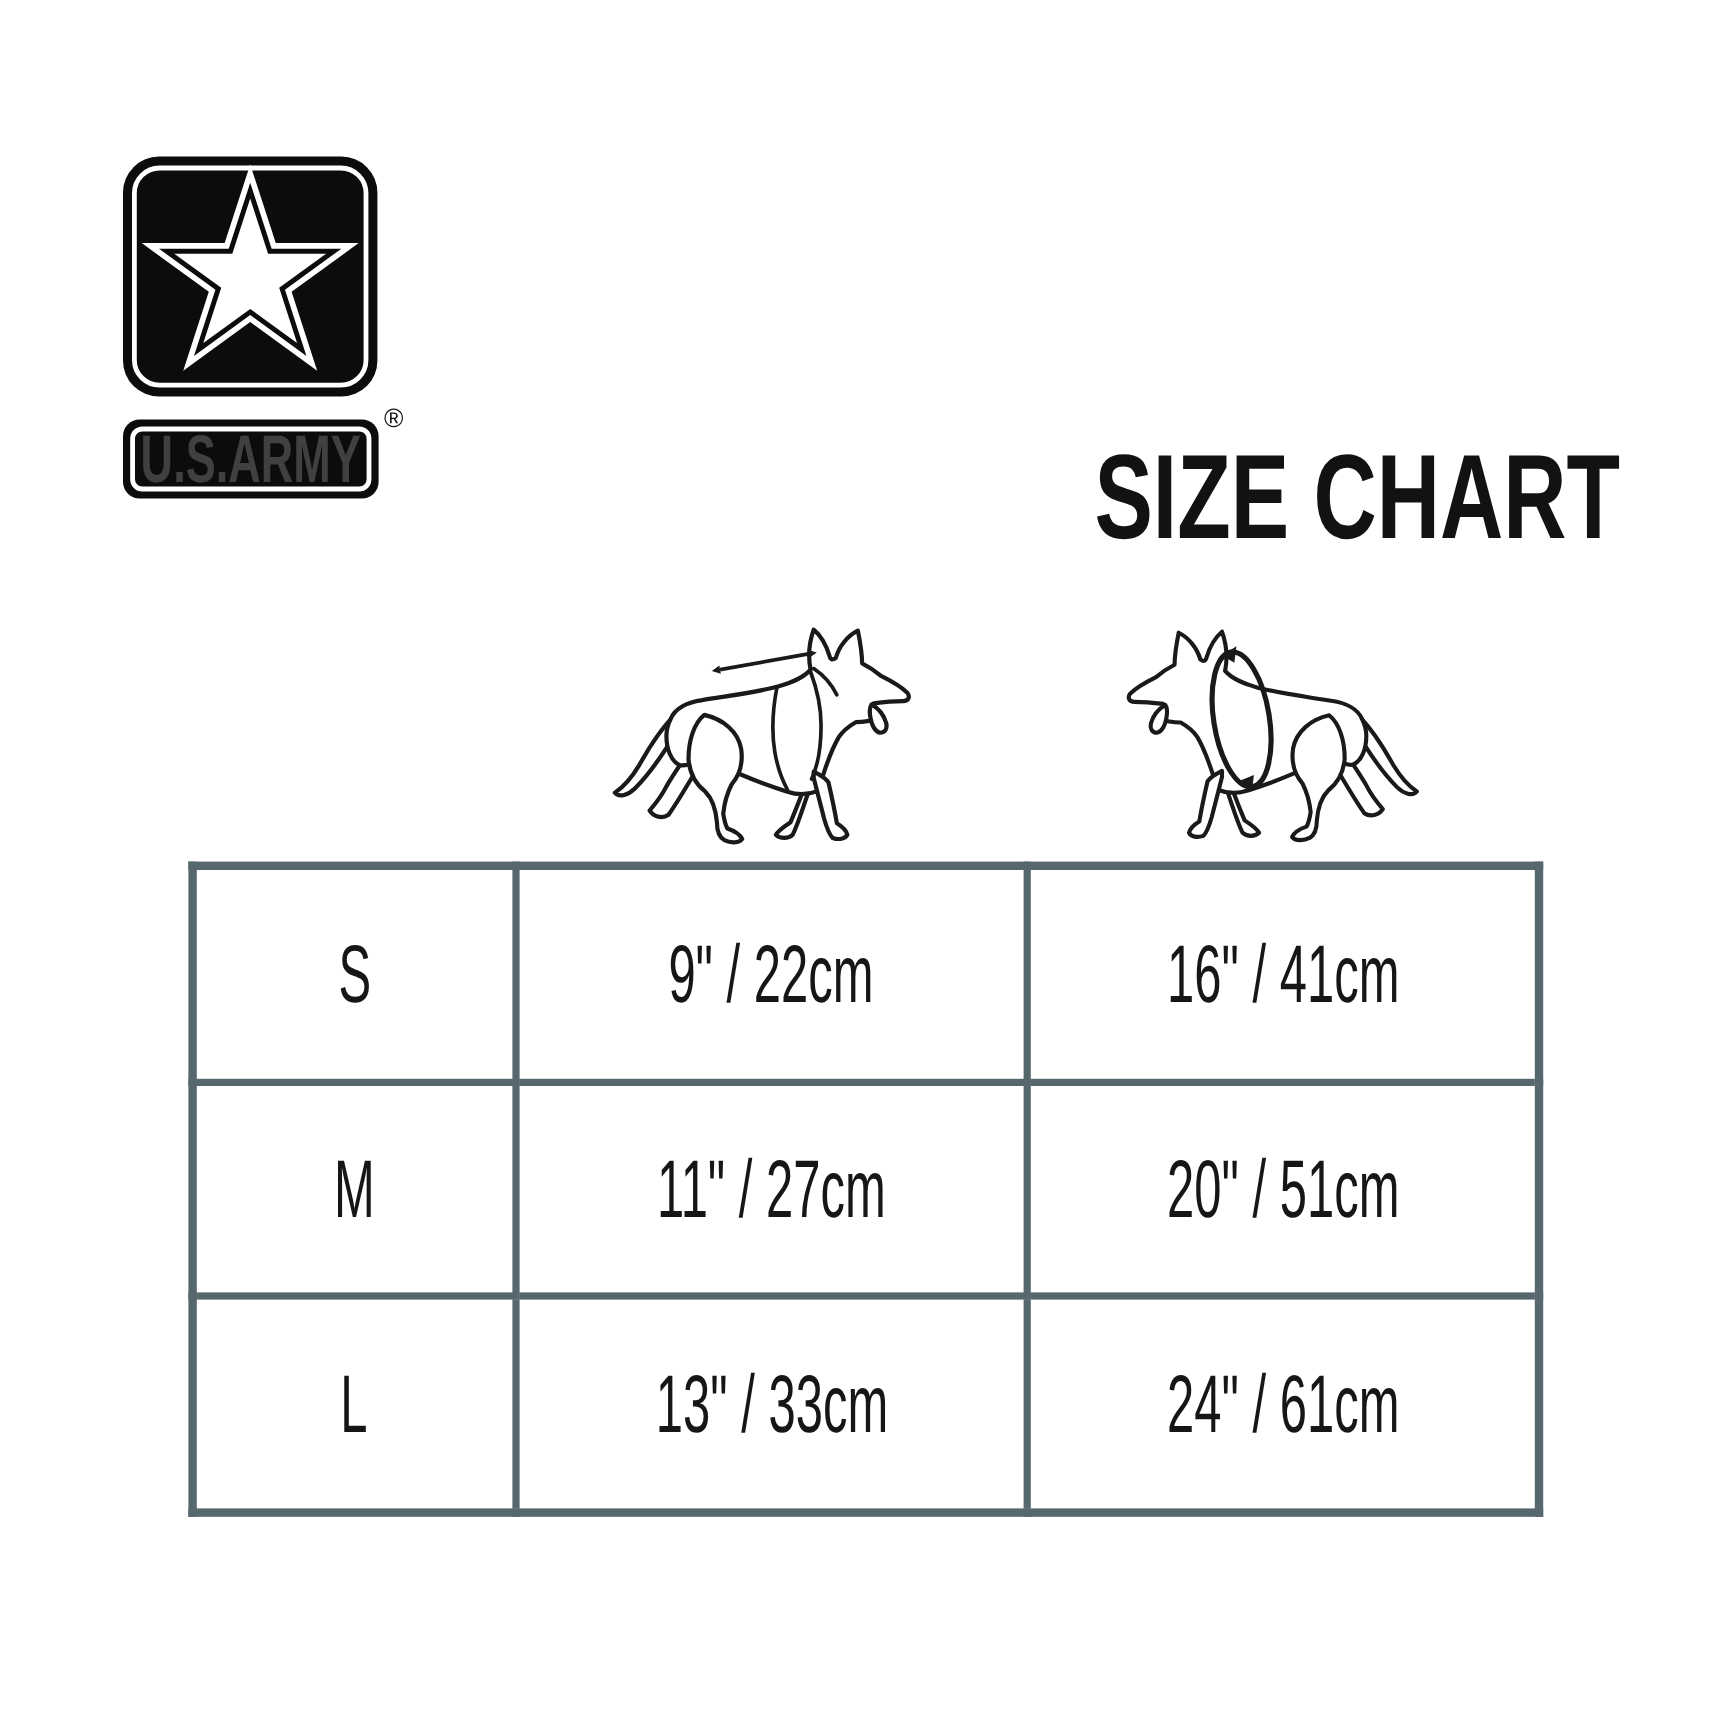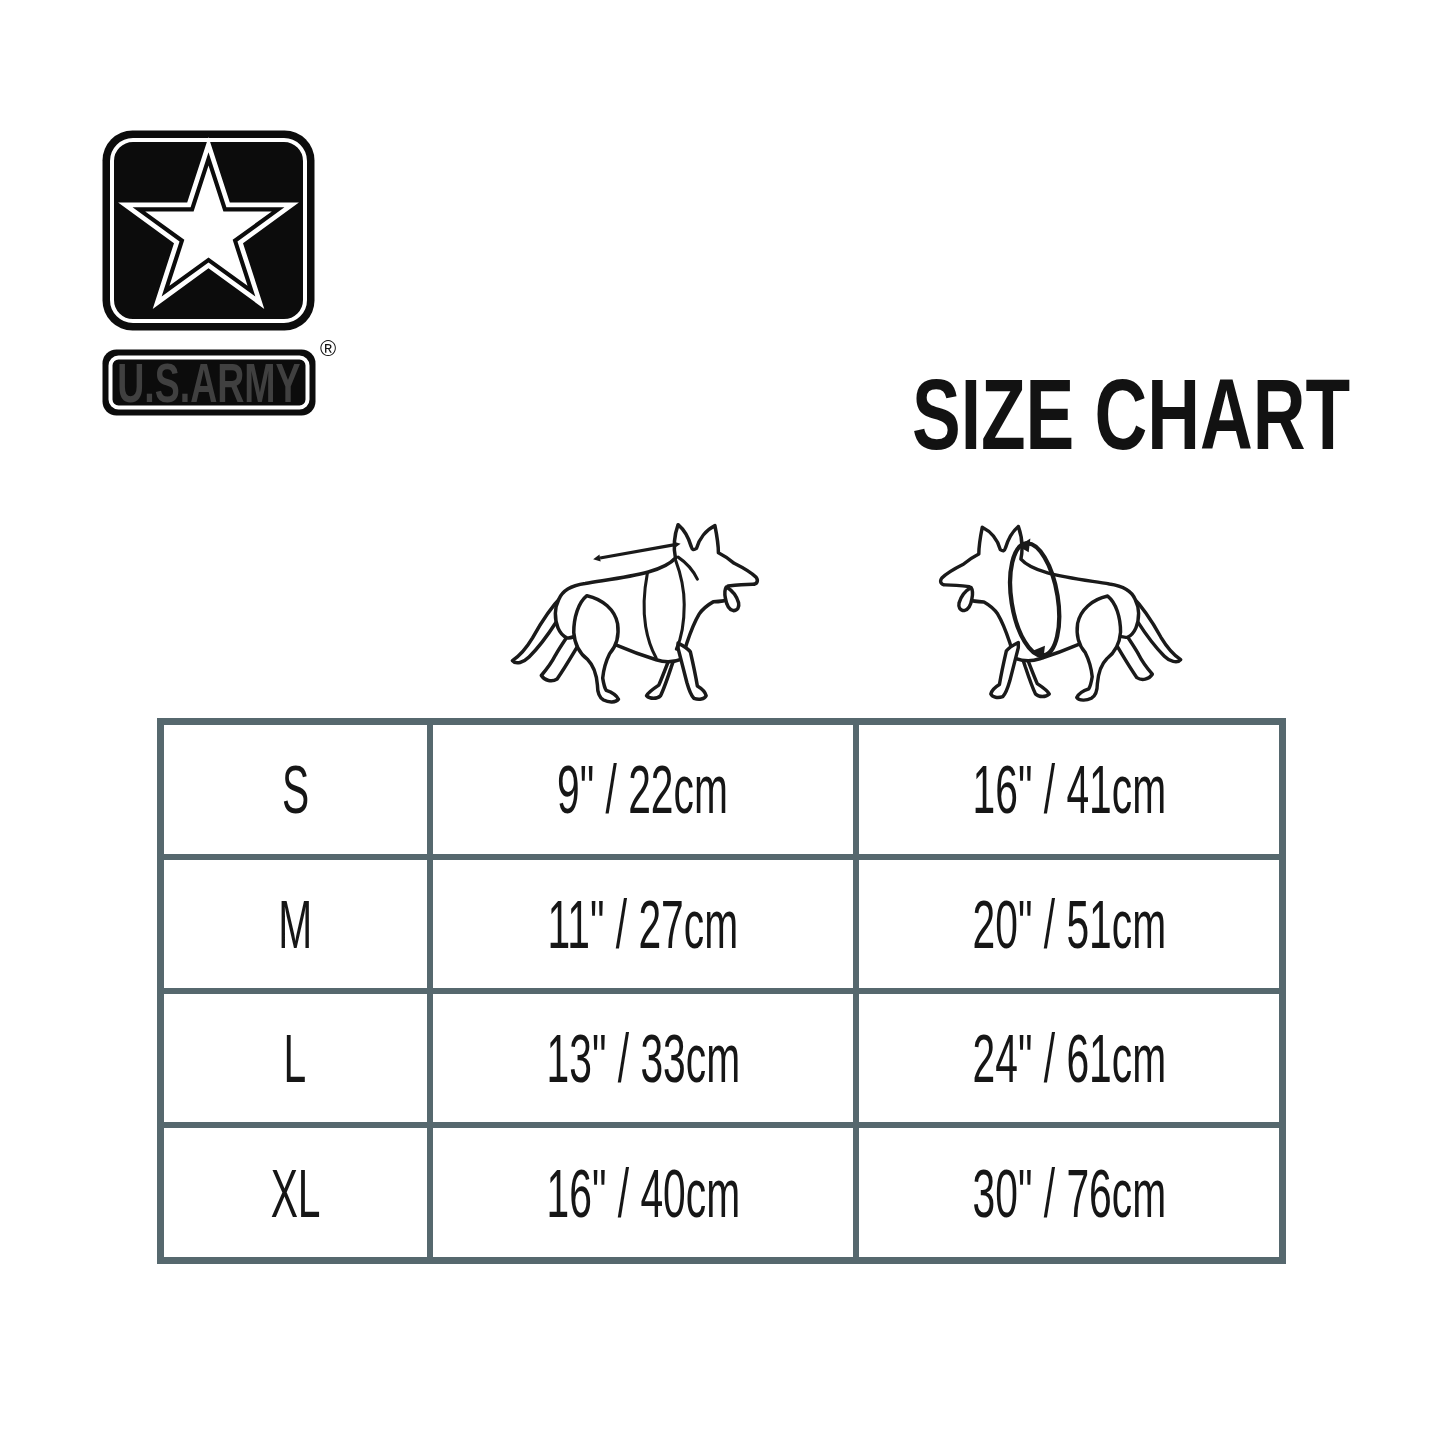--- a/index.html
+++ b/index.html
@@ -127,19 +127,14 @@
     <tr>
       <td><span class="cond">M</span></td>
       <td><span class="cond">11" / 27cm</span></td>
       <td><span class="cond">20" / 51cm</span></td>
     </tr>
     <tr>
       <td><span class="cond">L</span></td>
       <td><span class="cond">13" / 33cm</span></td>
       <td><span class="cond">24" / 61cm</span></td>
     </tr>
-    <tr>
-      <td><span class="cond">XL</span></td>
-      <td><span class="cond">16" / 40cm</span></td>
-      <td><span class="cond">30" / 76cm</span></td>
-    </tr>
   </tbody>
 </table>
 
 </body></html>

